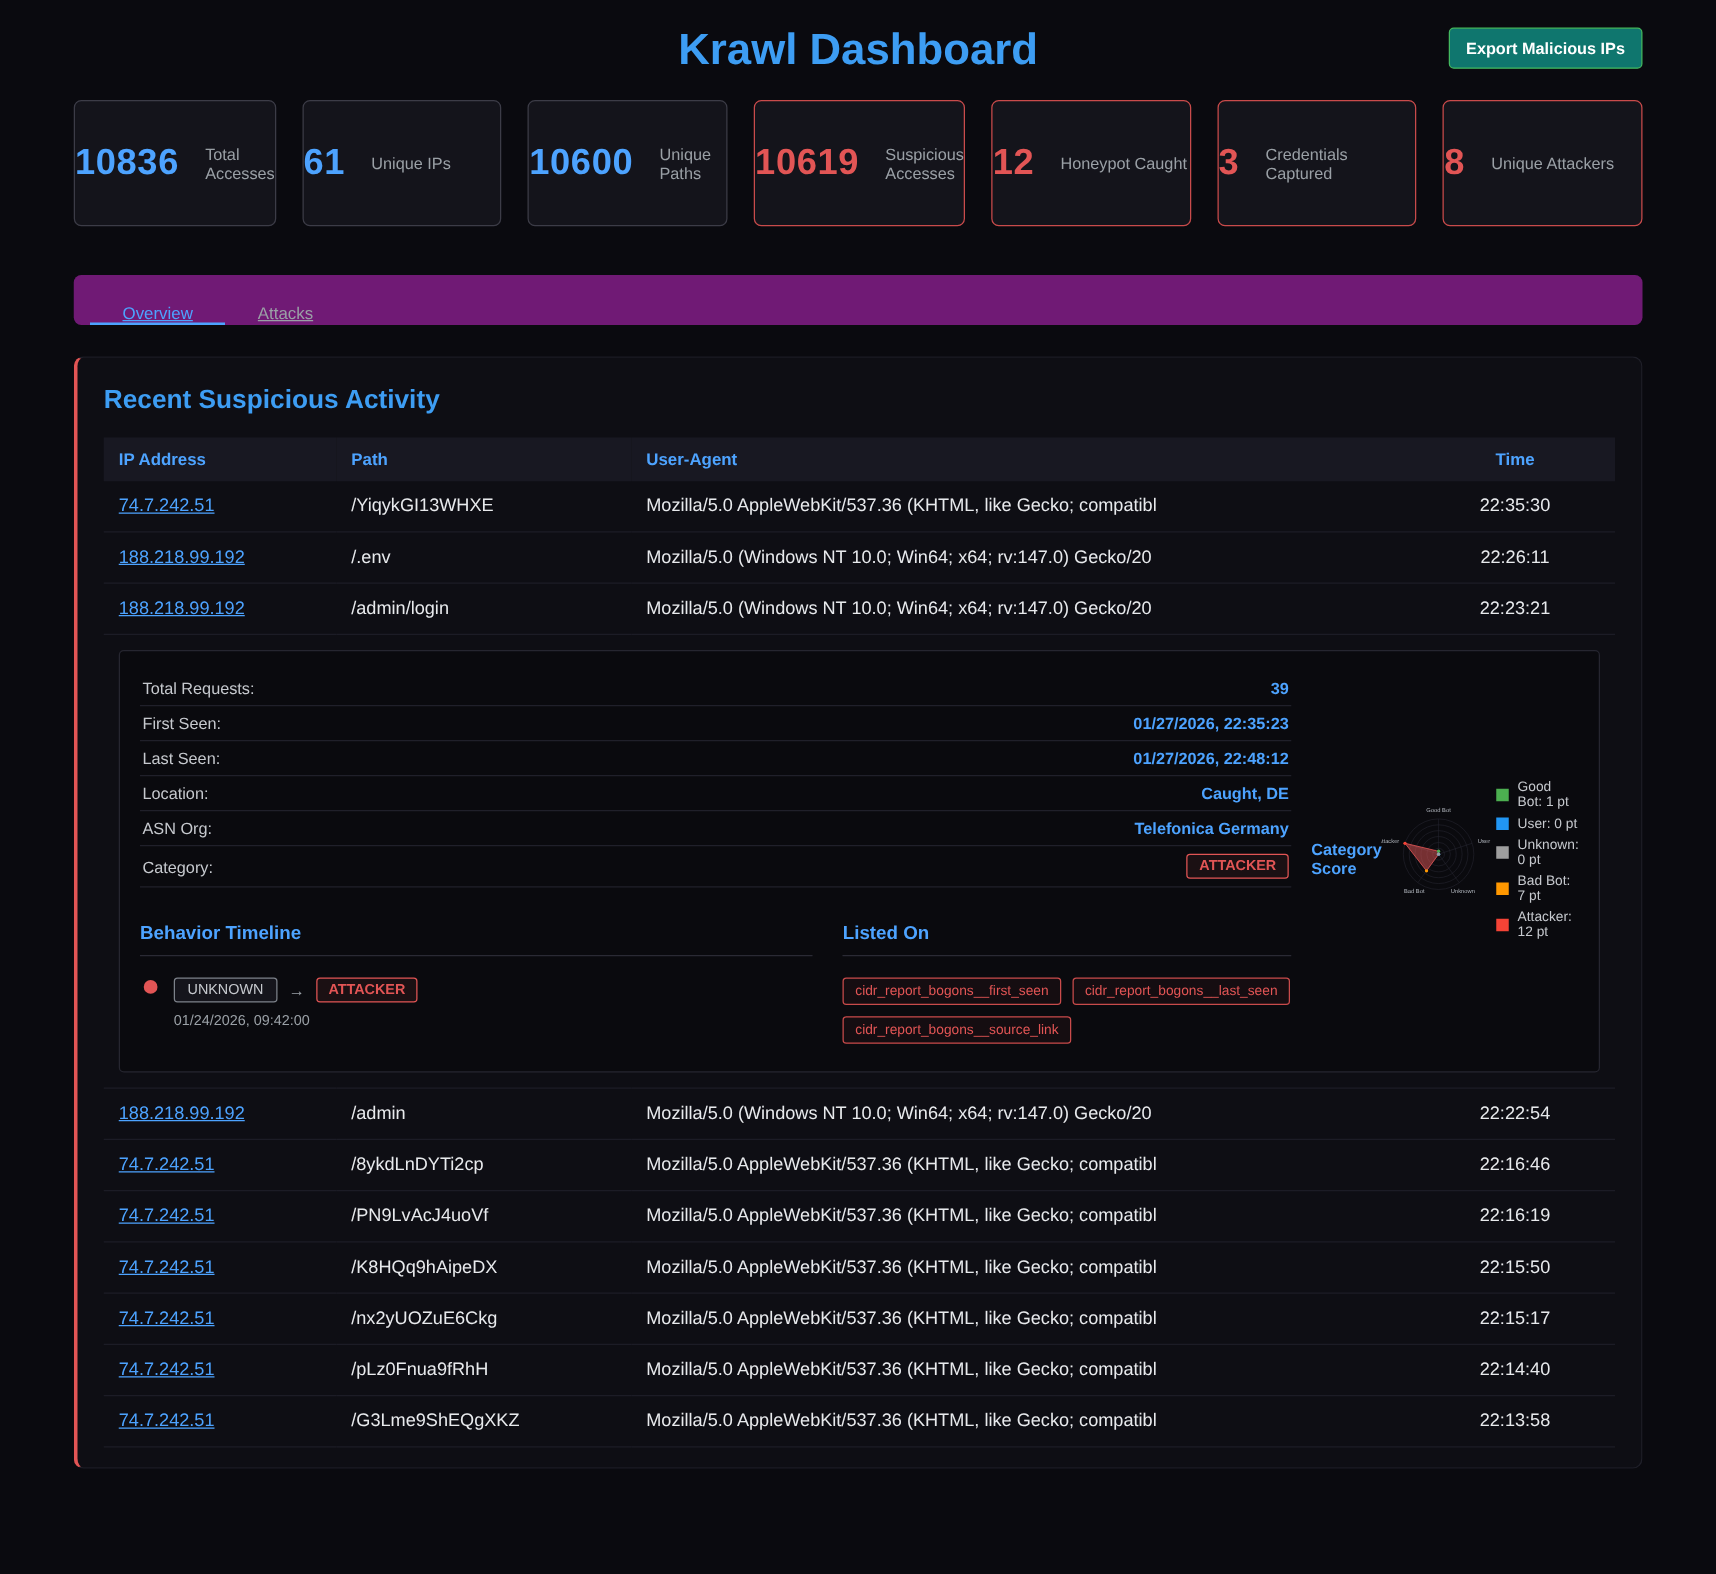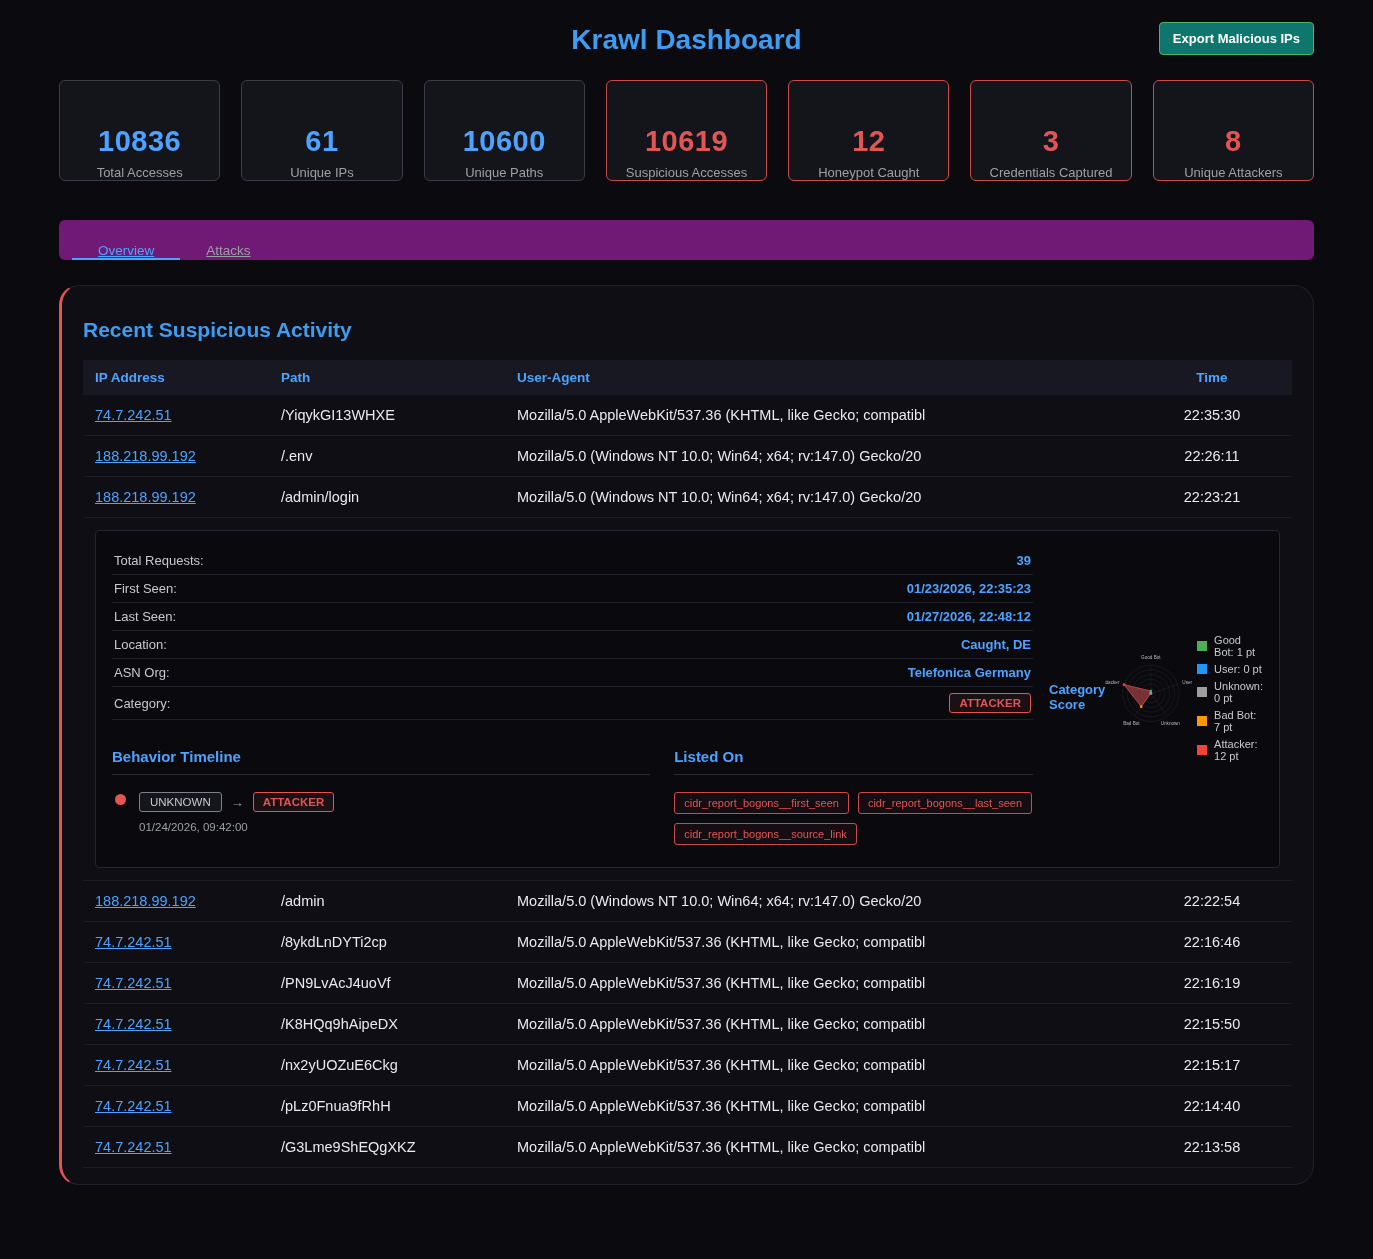--- a/index.html
+++ b/index.html
@@ -6,53 +6,53 @@
   html, body { width: 1373px; }
   body {
     height: 1259px;
     background: #0a0a0f;
     font-family: "Liberation Sans", sans-serif;
     color: #e8eaed;
     overflow: hidden;
   }
   .container { padding: 0 59px 10px; }
   .header { position: relative; height: 80px; display: flex; align-items: center; justify-content: center; }
-  .page-title { color: #3d9df3; font-size: 28px; font-weight: bold; }
+  .page-title { color: #3d9df3; font-size: 35px; font-weight: bold; }
   .export-btn {
     position: absolute; right: 0; top: 22px;
     background: #0f766e; color: #ffffff;
     border: 1px solid #43b95f; border-radius: 4px;
     font-family: inherit; font-size: 13px; font-weight: bold;
     padding: 8px 13px; cursor: pointer;
   }
   .stats { display: flex; gap: 21px; margin-bottom: 39px; }
   .stat-card {
     flex: 1; height: 101px;
     background: #14141b; border: 1px solid #3c3c47; border-radius: 6px;
-    display: flex; flex-direction: column; align-items: center; justify-content: flex-end; gap: 7px;
+    display: flex; align-items: center; justify-content: flex-start; gap: 21px;
   }
   .stat-card.alert { border-color: #c94b4b; }
   .stat-value { font-size: 29px; font-weight: bold; color: #4da3ff; letter-spacing: 0.5px; }
   .stat-card.alert .stat-value { color: #e25555; }
   .stat-label { font-size: 13px; color: #9aa0a6; }
   .tabs {
     background: #701a75; border-radius: 6px; height: 40px;
     display: flex; align-items: flex-end; padding: 0 13px; margin-bottom: 25px;
   }
   .tab {
     display: flex; align-items: center; padding: 0 26px;
     font-size: 13.5px; color: #9aa0a6; text-decoration: underline;
     cursor: pointer; border-bottom: 2px solid transparent;
   }
   .tab.active { color: #4da3ff; border-bottom-color: #4da3ff; }
   .panel {
     background: #0e0e14;
     border: 1px solid #20202a; border-left: 3px solid #e25555;
-    border-radius: 20px;
-    padding: 32px 21px 16px;
+    border-radius: 8px;
+    padding: 22px 21px 16px;
   }
   .panel-title { color: #3d9df3; font-size: 21px; font-weight: bold; margin-bottom: 18px; }
   table.activity { width: 100%; border-collapse: collapse; }
   table.activity thead tr { background: #181822; }
   table.activity th {
     text-align: left; padding: 10px 12px;
     color: #4da3ff; font-size: 13.5px; font-weight: bold;
   }
   table.activity th.col-time, table.activity td.cell-time { text-align: center; }
   table.activity td {
@@ -196,21 +196,21 @@
         <tr>
           <td class="detail-cell" colspan="4">
             <div class="detail">
               <div class="detail-left">
                 <div class="field">
                   <span class="field-label">Total Requests:</span>
                   <span class="field-value">39</span>
                 </div>
                 <div class="field">
                   <span class="field-label">First Seen:</span>
-                  <span class="field-value">01/23/2026, 22:35:23</span>
+                  <span class="field-value">01/27/2026, 22:35:23</span>
                 </div>
                 <div class="field">
                   <span class="field-label">Last Seen:</span>
                   <span class="field-value">01/27/2026, 22:48:12</span>
                 </div>
                 <div class="field">
                   <span class="field-label">Location:</span>
                   <span class="field-value">Caught, DE</span>
                 </div>
                 <div class="field">

